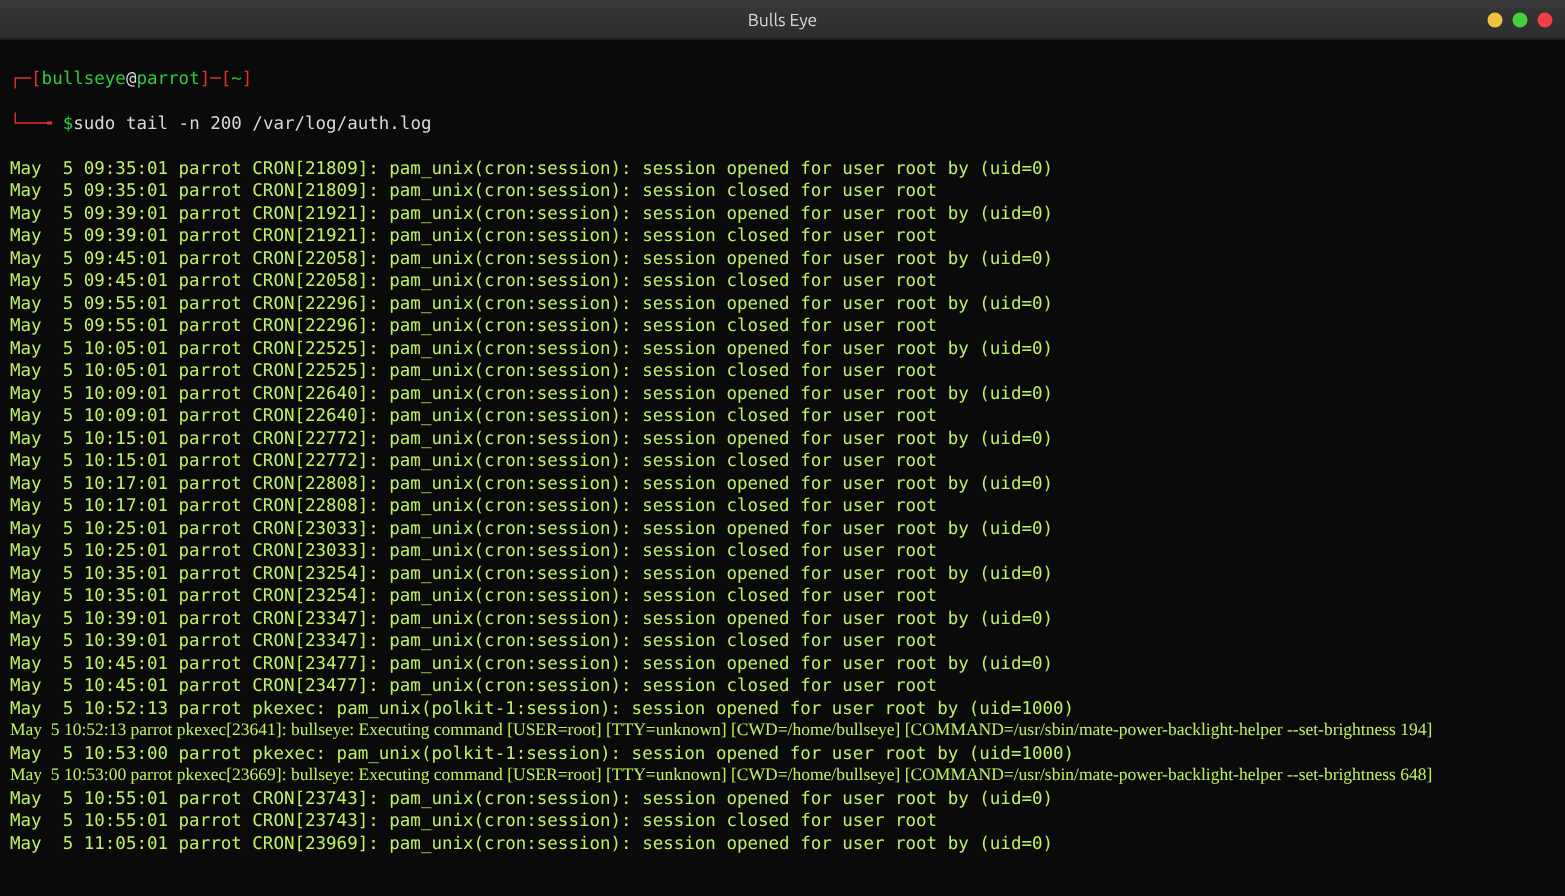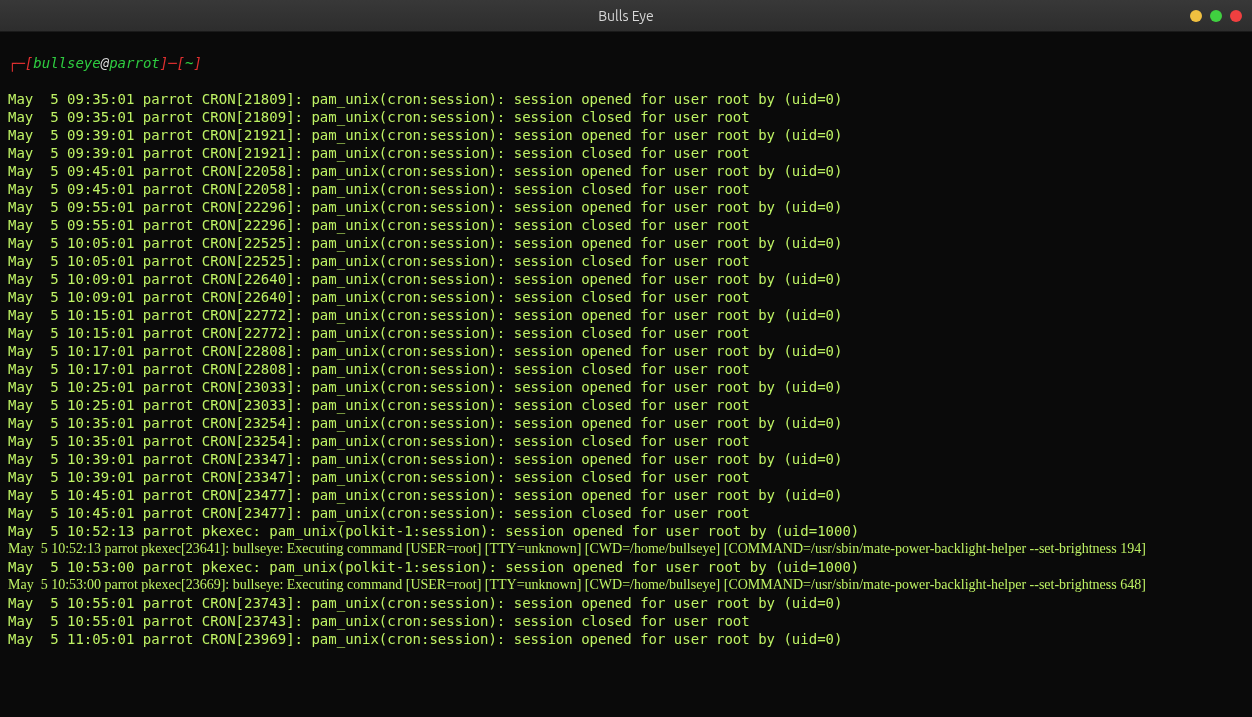--- a/index.html
+++ b/index.html
@@ -47,21 +47,20 @@
       padding: 4px 8px;
       font-size: 14px;
       line-height: 18px;
       height: calc(717px - 30px);
       overflow: hidden;
       white-space: pre;
       font-family: 'DejaVu Sans Mono', 'Liberation Mono', monospace;
     }
     .prompt-line {
       color: #d8d8d8;
-      font-style: italic;
     }
     .red-bracket { color: #e03030; }
     .green-prompt { color: #2ecc40; }
     .white { color: #d8d8d8; }
     .log-line {
       color: #bef264;
     }
     .log-wrap {
       white-space: pre-wrap;
       word-break: break-all;
@@ -75,14 +74,15 @@
   <div class="title">Bulls Eye</div>
   <div class="window-controls">
     <div class="win-btn btn-min"></div>
     <div class="win-btn btn-max"></div>
     <div class="win-btn btn-close"></div>
   </div>
 </div>
 
 <div class="terminal">
 <div class="prompt-line"><span class="red-bracket">┌─[</span><span class="green-prompt">bullseye</span><span class="white">@</span><span class="green-prompt">parrot</span><span class="red-bracket">]─[</span><span class="green-prompt">~</span><span class="red-bracket">]</span></div>
+<div class="prompt-line"><span class="red-bracket">└──╼ </span><span class="green-prompt">$</span><span class="white">sudo tail -n 200 /var/log/auth.log</span></div>
 <div id="log-output"><div class="log-line">May  5 09:35:01 parrot CRON[21809]: pam_unix(cron:session): session opened for user root by (uid=0)</div><div class="log-line">May  5 09:35:01 parrot CRON[21809]: pam_unix(cron:session): session closed for user root</div><div class="log-line">May  5 09:39:01 parrot CRON[21921]: pam_unix(cron:session): session opened for user root by (uid=0)</div><div class="log-line">May  5 09:39:01 parrot CRON[21921]: pam_unix(cron:session): session closed for user root</div><div class="log-line">May  5 09:45:01 parrot CRON[22058]: pam_unix(cron:session): session opened for user root by (uid=0)</div><div class="log-line">May  5 09:45:01 parrot CRON[22058]: pam_unix(cron:session): session closed for user root</div><div class="log-line">May  5 09:55:01 parrot CRON[22296]: pam_unix(cron:session): session opened for user root by (uid=0)</div><div class="log-line">May  5 09:55:01 parrot CRON[22296]: pam_unix(cron:session): session closed for user root</div><div class="log-line">May  5 10:05:01 parrot CRON[22525]: pam_unix(cron:session): session opened for user root by (uid=0)</div><div class="log-line">May  5 10:05:01 parrot CRON[22525]: pam_unix(cron:session): session closed for user root</div><div class="log-line">May  5 10:09:01 parrot CRON[22640]: pam_unix(cron:session): session opened for user root by (uid=0)</div><div class="log-line">May  5 10:09:01 parrot CRON[22640]: pam_unix(cron:session): session closed for user root</div><div class="log-line">May  5 10:15:01 parrot CRON[22772]: pam_unix(cron:session): session opened for user root by (uid=0)</div><div class="log-line">May  5 10:15:01 parrot CRON[22772]: pam_unix(cron:session): session closed for user root</div><div class="log-line">May  5 10:17:01 parrot CRON[22808]: pam_unix(cron:session): session opened for user root by (uid=0)</div><div class="log-line">May  5 10:17:01 parrot CRON[22808]: pam_unix(cron:session): session closed for user root</div><div class="log-line">May  5 10:25:01 parrot CRON[23033]: pam_unix(cron:session): session opened for user root by (uid=0)</div><div class="log-line">May  5 10:25:01 parrot CRON[23033]: pam_unix(cron:session): session closed for user root</div><div class="log-line">May  5 10:35:01 parrot CRON[23254]: pam_unix(cron:session): session opened for user root by (uid=0)</div><div class="log-line">May  5 10:35:01 parrot CRON[23254]: pam_unix(cron:session): session closed for user root</div><div class="log-line">May  5 10:39:01 parrot CRON[23347]: pam_unix(cron:session): session opened for user root by (uid=0)</div><div class="log-line">May  5 10:39:01 parrot CRON[23347]: pam_unix(cron:session): session closed for user root</div><div class="log-line">May  5 10:45:01 parrot CRON[23477]: pam_unix(cron:session): session opened for user root by (uid=0)</div><div class="log-line">May  5 10:45:01 parrot CRON[23477]: pam_unix(cron:session): session closed for user root</div><div class="log-line">May  5 10:52:13 parrot pkexec: pam_unix(polkit-1:session): session opened for user root by (uid=1000)</div><div class="log-line log-wrap">May  5 10:52:13 parrot pkexec[23641]: bullseye: Executing command [USER=root] [TTY=unknown] [CWD=/home/bullseye] [COMMAND=/usr/sbin/mate-power-backlight-helper --set-brightness 194]</div><div class="log-line">May  5 10:53:00 parrot pkexec: pam_unix(polkit-1:session): session opened for user root by (uid=1000)</div><div class="log-line log-wrap">May  5 10:53:00 parrot pkexec[23669]: bullseye: Executing command [USER=root] [TTY=unknown] [CWD=/home/bullseye] [COMMAND=/usr/sbin/mate-power-backlight-helper --set-brightness 648]</div><div class="log-line">May  5 10:55:01 parrot CRON[23743]: pam_unix(cron:session): session opened for user root by (uid=0)</div><div class="log-line">May  5 10:55:01 parrot CRON[23743]: pam_unix(cron:session): session closed for user root</div><div class="log-line">May  5 11:05:01 parrot CRON[23969]: pam_unix(cron:session): session opened for user root by (uid=0)</div></div>
 </div>
 
 </body></html>

